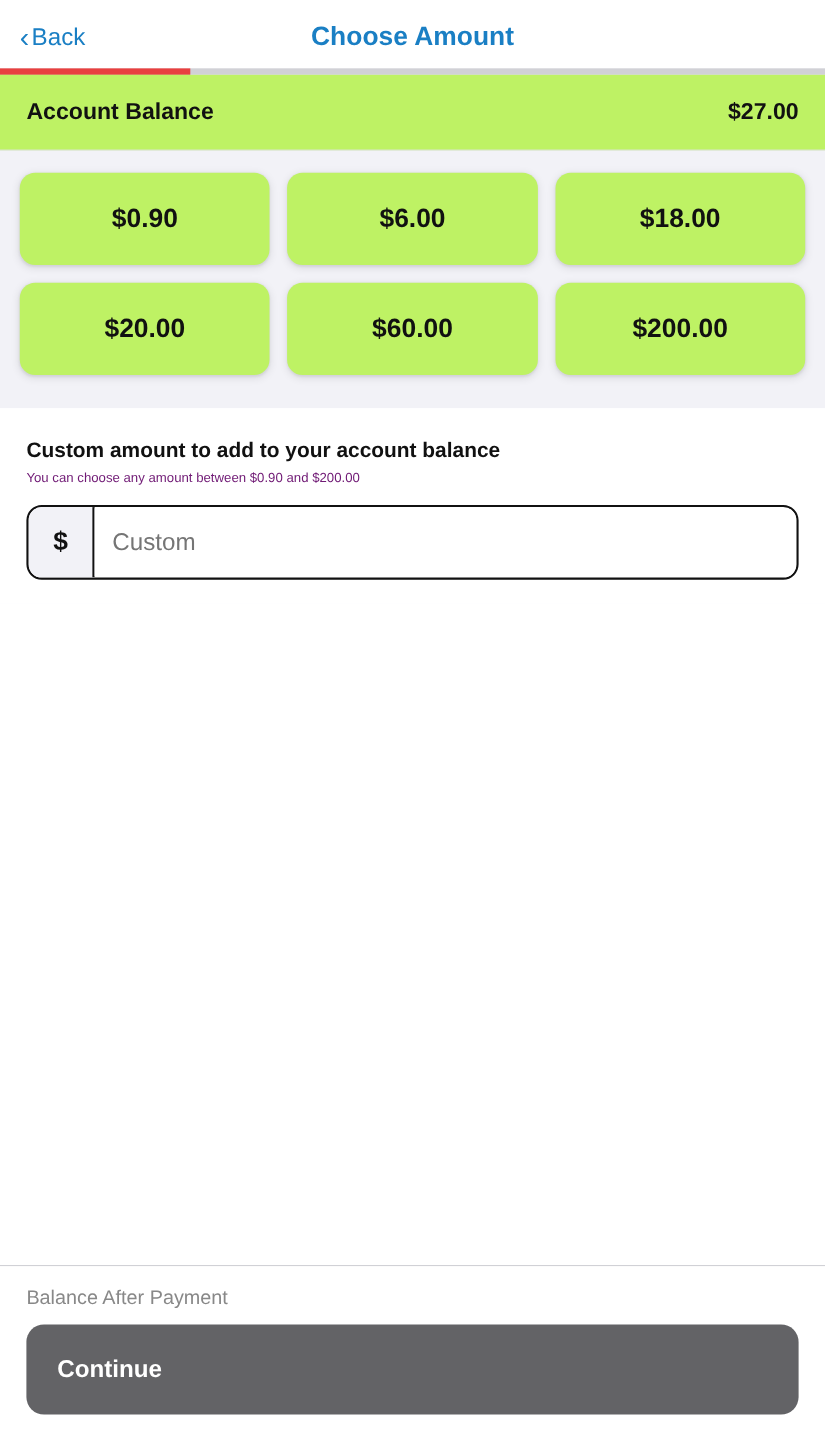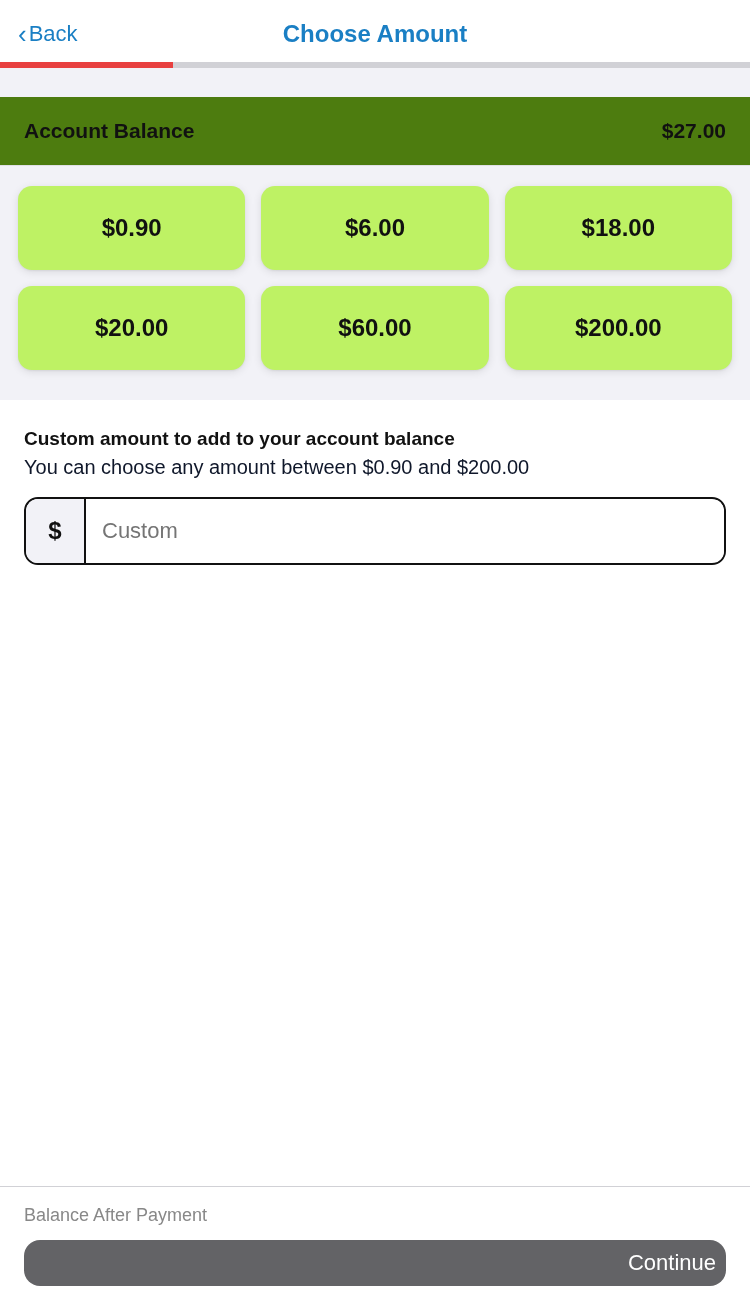--- a/index.html
+++ b/index.html
@@ -56,27 +56,26 @@
       background: #d1d1d6;
     }
     .progress-bar-fill {
       height: 100%;
       background: #e84040;
       width: 23%;
     }
 
     
     .account-balance-row {
-      background: #4d7c0f;
+      background: #bef264;
       display: flex;
       justify-content: space-between;
       align-items: flex-end;
       padding: 22px 24px;
       border-bottom: 1px solid #e0e0e5;
-      margin-top: 29px;
     }
     .account-balance-label {
       font-size: 21px;
       font-weight: 700;
       color: #111;
     }
     .account-balance-value {
       font-size: 21px;
       font-weight: 700;
       color: #111;
@@ -109,22 +108,22 @@
       margin-top: 20px;
       padding: 28px 24px 22px;
     }
     .custom-title {
       font-size: 19px;
       font-weight: 700;
       color: #111;
       margin-bottom: 6px;
     }
     .custom-subtitle {
-      font-size: 20px;
-      color: #0f172a;
+      font-size: 12px;
+      color: #701a75;
       margin-bottom: 18px;
     }
     .custom-input-wrapper {
       display: flex;
       align-items: center;
       border: 2px solid #111;
       border-radius: 14px;
       overflow: hidden;
       background: #fff;
     }
@@ -165,24 +164,24 @@
       color: #888;
       margin-bottom: 14px;
     }
     .continue-btn {
       width: 100%;
       background: #636366;
       color: #fff;
       border: none;
       border-radius: 16px;
       font-size: 22px;
-      font-weight: 400;
-      padding: 10px;
+      font-weight: 700;
+      padding: 28px;
       cursor: pointer;
-      text-align: right;
+      text-align: left;
     }
   </style>
 </head>
 <body>
 
 <div class="header">
   <button class="back-btn">
     <span class="chevron">‹</span>
     <span class="back-label">Back</span>
   </button>

